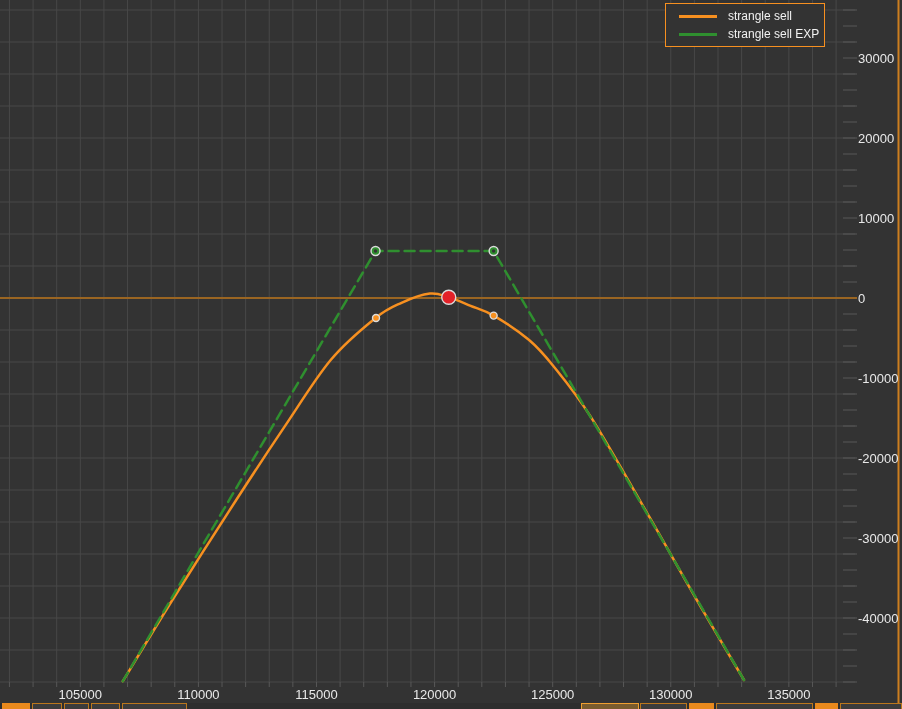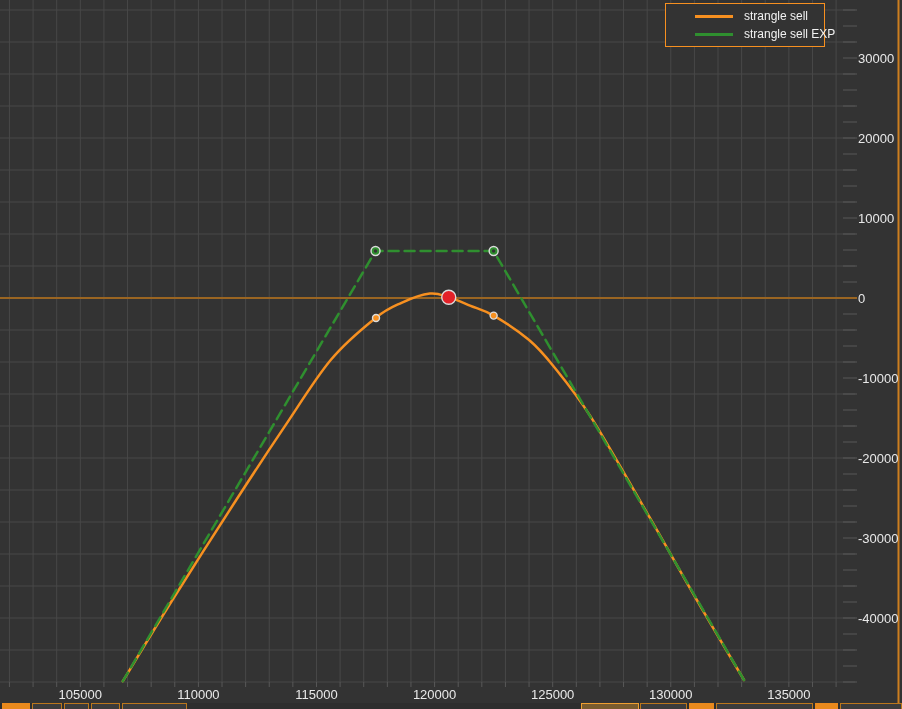--- a/index.html
+++ b/index.html
@@ -2,21 +2,21 @@
 <html><head>
 <meta charset="utf-8">
 <style>
   html,body{margin:0;padding:0;background:#222;}
   #stage{position:relative;width:902px;height:709px;background:#333333;overflow:hidden;
          font-family:"Liberation Sans","DejaVu Sans",sans-serif;}
   #chart{position:absolute;left:0;top:0;}
   .tick-label{fill:#e9e9e9;font-size:13px;font-family:"Liberation Sans","DejaVu Sans",sans-serif;}
   #legend{position:absolute;left:665px;top:3px;width:160px;height:44px;
           border:1.5px solid #f79020;background:#333333;box-sizing:border-box;
-          display:flex;flex-direction:column;justify-content:center;gap:3px;padding-left:29px;}
+          display:flex;flex-direction:column;justify-content:center;gap:3px;padding-left:13px;}
   .legend-row{display:flex;align-items:center;height:15px;cursor:default;}
   .legend-swatch{width:38px;height:3px;flex:0 0 38px;}
   .legend-label{margin-left:11px;color:#f2f2f2;font-size:12px;white-space:nowrap;}
   #bottom-toolbar{position:absolute;left:0;top:703px;width:902px;height:6px;background:#2e2e2e;}
   .seg{position:absolute;top:0;height:6px;box-sizing:border-box;}
   .seg.solid{background:#e8891d;}
   .seg.outline{background:#3c3c3c;border:1px solid #bb771c;border-bottom:none;}
   .seg.highlight{background:#7a5c2e;border:1px solid #f0a030;border-bottom:none;}
 </style>
 </head>

